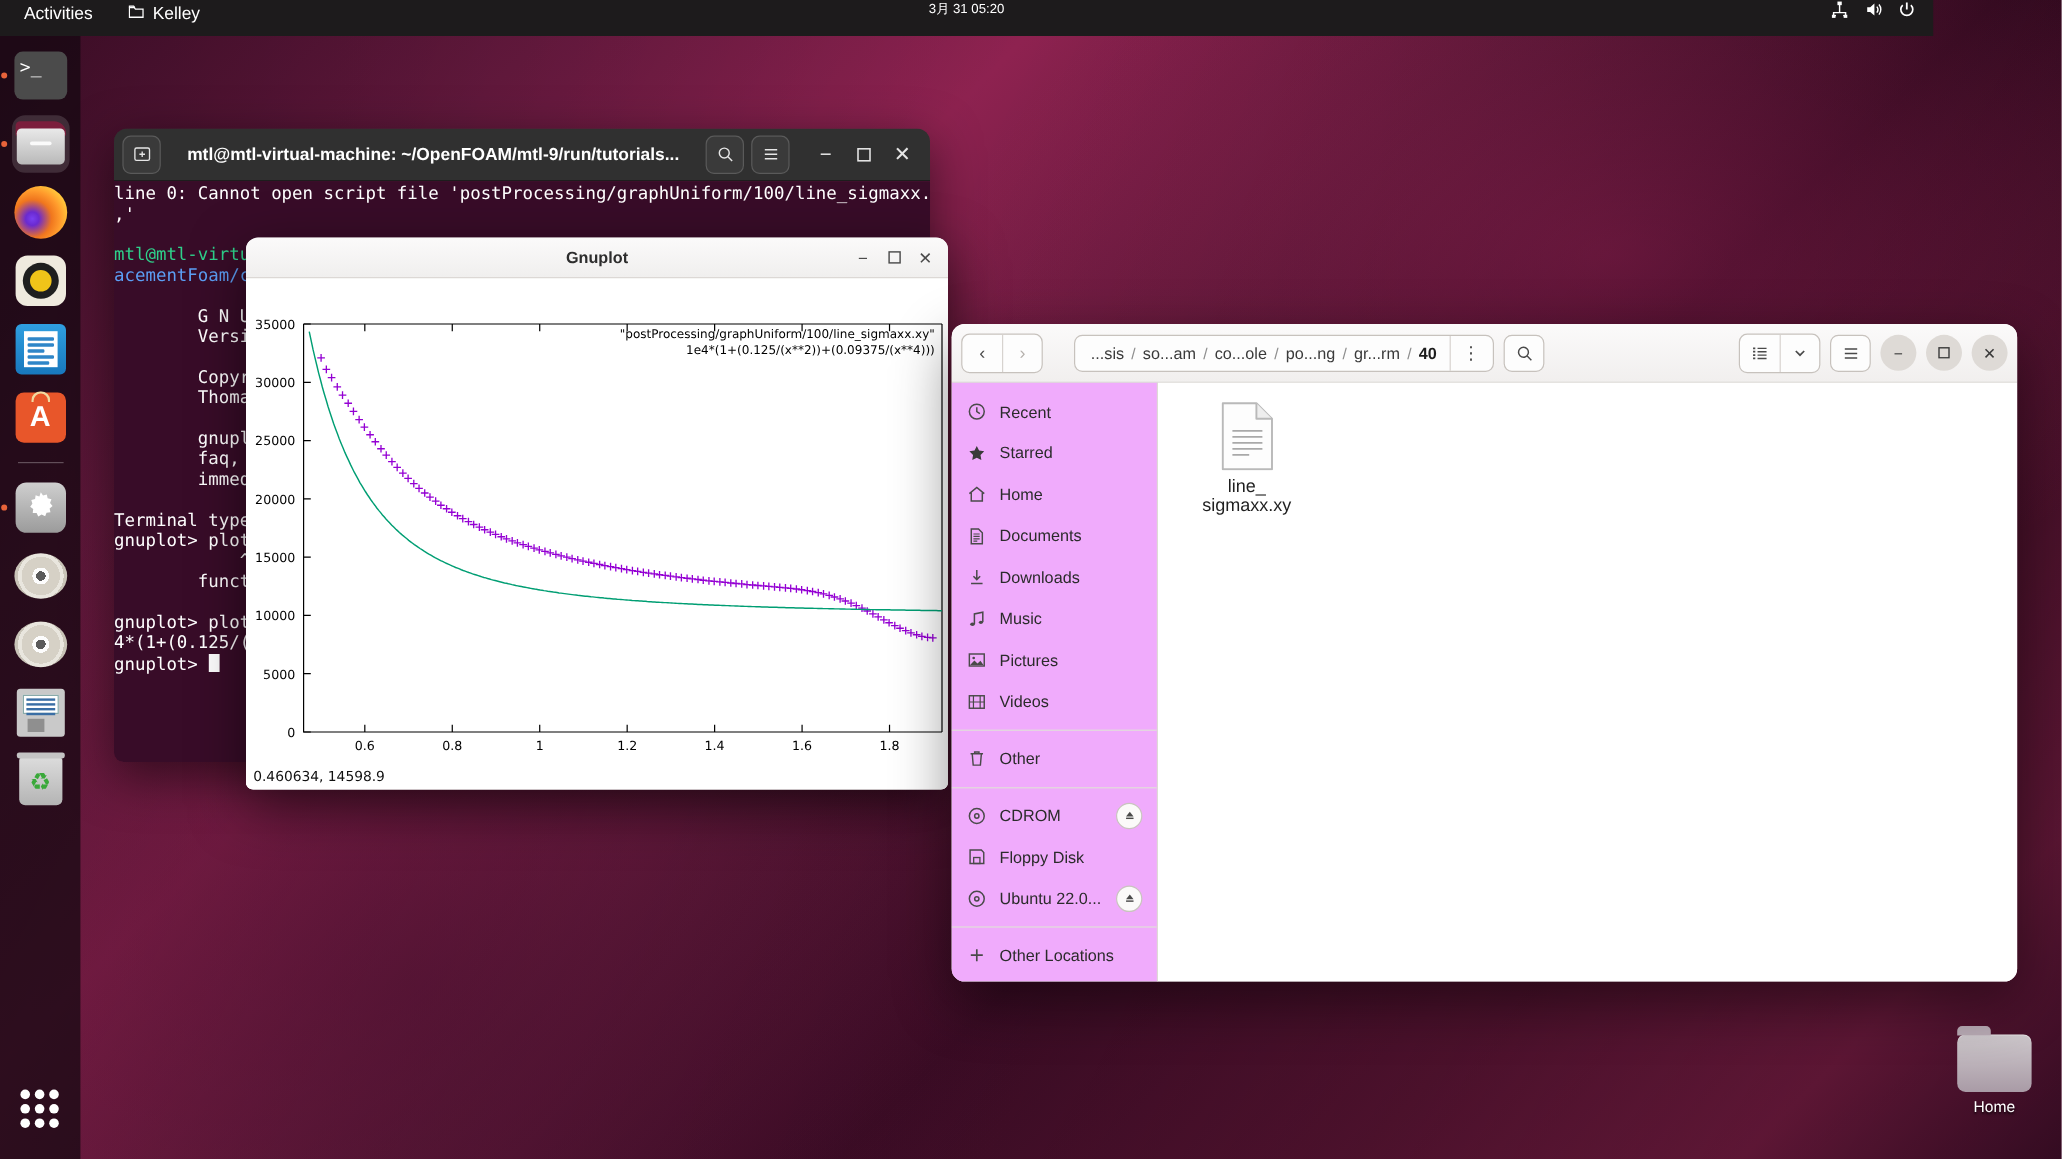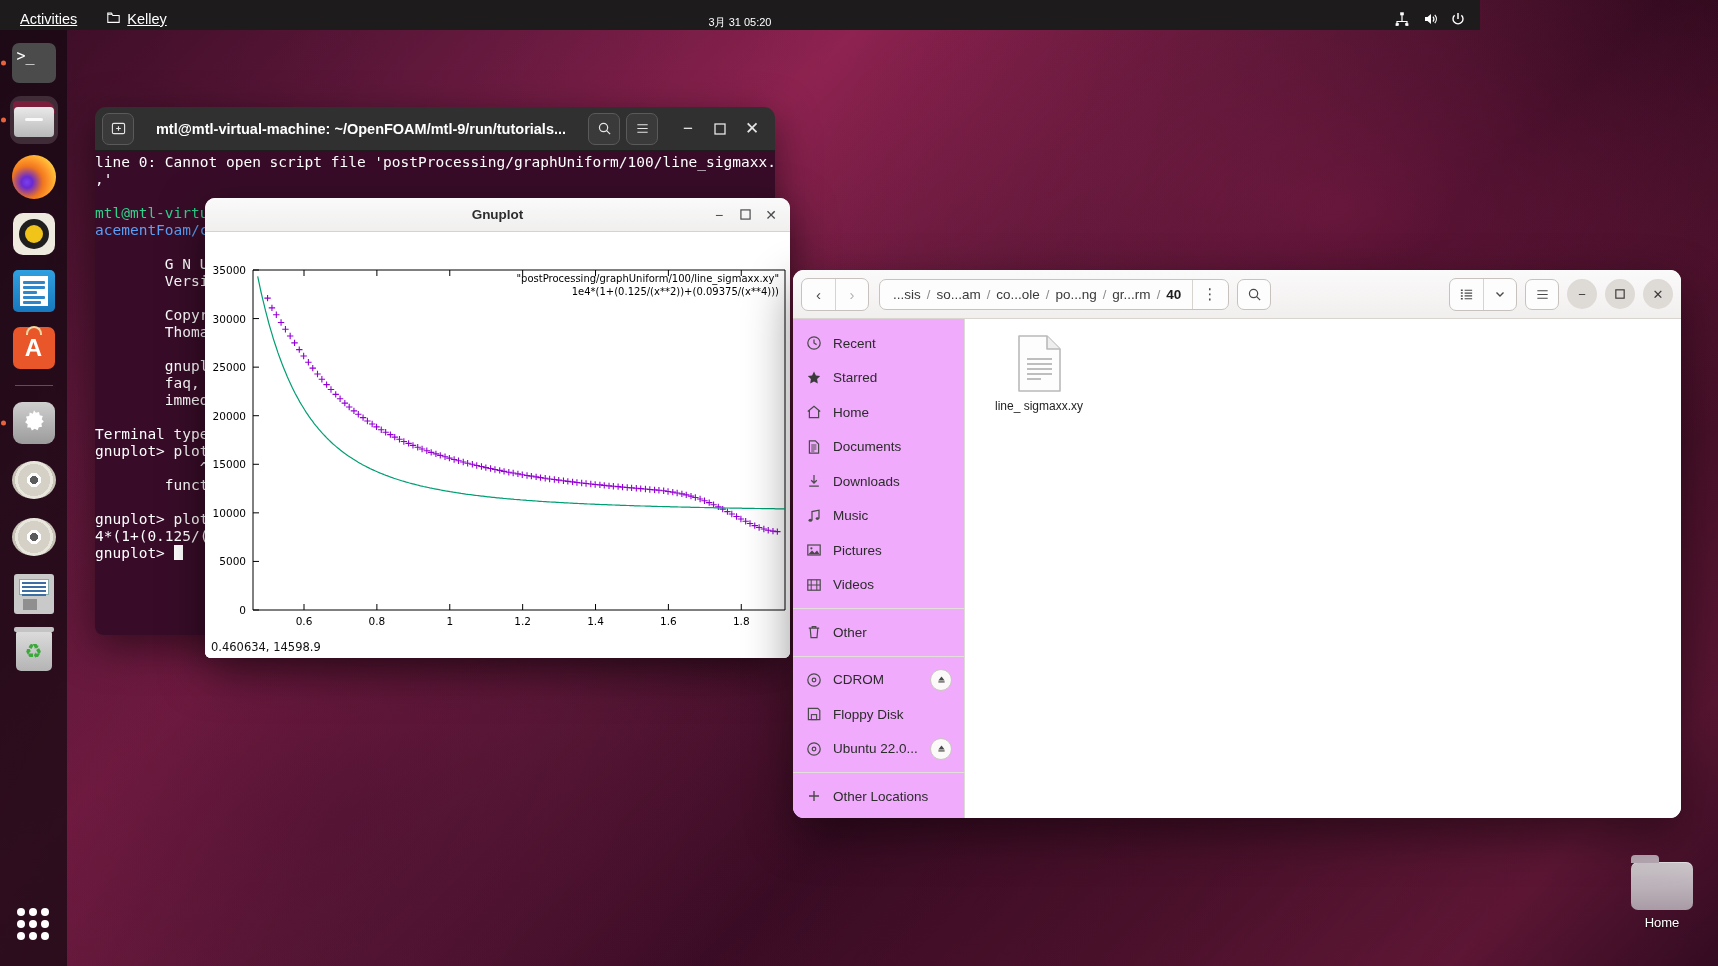--- a/index.html
+++ b/index.html
@@ -15,23 +15,23 @@
     position: absolute; inset: 0;
     background:
       radial-gradient(ellipse 900px 500px at 78% 22%, rgba(180,40,100,0.35), transparent 60%),
       radial-gradient(ellipse 800px 700px at 20% 85%, rgba(70,15,45,0.55), transparent 65%),
       linear-gradient(115deg, rgba(0,0,0,0.25) 0%, transparent 40%, rgba(0,0,0,0.30) 100%);
     pointer-events: none;
   }
 
   
   #topbar {
-    position: absolute; top: 0; left: 0; width: 1480px; height: 30px;
+    position: absolute; top: 0; left: 0; width: 1611px; height: 30px;
     background: #1d1b1c; color: #ffffff; z-index: 90;
-    display: flex; align-items: flex-end; font-size: 14.5px; text-decoration: underline;
+    display: flex; align-items: flex-start; font-size: 14.5px;
   }
   #topbar .tb-left { display: flex; align-items: center; gap: 18px; padding-left: 14px; }
   #topbar .tb-item { display: flex; align-items: center; gap: 7px; padding: 3px 6px; border-radius: 5px; }
   #topbar .tb-center {
     position: absolute; left: 0; right: 0; text-align: center; font-size: 11px;
     pointer-events: none;
   }
   #topbar .tb-right {
     margin-left: auto; display: flex; align-items: center; gap: 12px; padding-right: 14px;
   }
@@ -172,21 +172,21 @@
     padding: 0 8px; gap: 8px;
   }
   .nav-group { display: flex; border: 1px solid #c7c2bd; border-radius: 7px; overflow: hidden;
     background: #fdfdfd; }
   .nav-btn { width: 33px; height: 31px; display: flex; align-items: center; justify-content: center;
     color: #4a4a4a; font-size: 15px; }
   .nav-btn.disabled { color: #b5b1ad; }
   .nav-btn + .nav-btn { border-left: 1px solid #d7d3cf; }
   #breadcrumb-bar {
     display: flex; align-items: center; height: 31px; border: 1px solid #c7c2bd;
-    border-radius: 7px; background: #fdfdfd; padding: 0 2px; margin-left: 2px;
+    border-radius: 7px; background: #fdfdfd; padding: 0 2px; margin-left: 18px;
   }
   #breadcrumb { display: flex; align-items: center; gap: 0px; padding: 0 6px; height: 29px; }
   .crumb { font-size: 13.5px; color: #3a3a3a; padding: 2px 5px; border-radius: 4px; white-space: nowrap; }
   .crumb.current { font-weight: bold; color: #1d1d1d; }
   .crumb-sep { color: #8d8d8d; font-size: 13px; padding: 0 1px; }
   .bc-divider { width: 1px; height: 29px; background: #d7d3cf; }
   .hdr-btn { width: 34px; height: 31px; border: 1px solid #c7c2bd; border-radius: 7px;
     background: #fdfdfd; display: flex; align-items: center; justify-content: center;
     color: #4a4a4a; font-size: 14px; }
   #files-header .right-group { margin-left: auto; display: flex; align-items: center; gap: 8px; }
@@ -201,21 +201,21 @@
   .side-item { display: flex; align-items: center; gap: 11px; height: 34.5px;
     padding: 0 12px; font-size: 13.5px; color: #2b2b2b; }
   .side-item .side-ic { width: 17px; display:flex; align-items:center; justify-content:center; color:#4a4a4a; }
   .side-item .side-label { flex: 1; white-space: nowrap; overflow: hidden; text-overflow: ellipsis; }
   .eject { width: 22px; height: 22px; border: 1px solid #c9c4bf; border-radius: 50%;
     display:flex; align-items:center; justify-content:center; font-size: 9px; color:#4a4a4a; background:#fbfaf9; }
   .side-sep { height: 1px; background: #e2ded9; margin: 6px 0; }
   #files-content { flex: 1; background: #ffffff; padding: 16px 0 0 22px; }
   .file-item { width: 104px; display: flex; flex-direction: column; align-items: center; gap: 6px; }
   .file-icon { width: 47px; height: 57px; position: relative; }
-  .file-name { font-size: 12px; color: #1f1f1f; text-align: center; line-height: 16px; word-break: break-word; }
+  .file-name { font-size: 15px; color: #1f1f1f; text-align: center; line-height: 16px; word-break: break-word; }
 
   
   #desktop-home {
     position: absolute; left: 1622px; top: 862px; width: 80px;
     display: flex; flex-direction: column; align-items: center; gap: 5px; z-index: 5;
   }
   #desktop-home .dh-icon { width: 62px; height: 48px; border-radius: 7px;
     background: linear-gradient(#cfc9cd,#a99ba6); position: relative;
     box-shadow: inset 0 1px 0 rgba(255,255,255,0.45); }
   #desktop-home .dh-icon::before { content:""; position:absolute; top:-7px; left:0; width:28px; height:8px;

